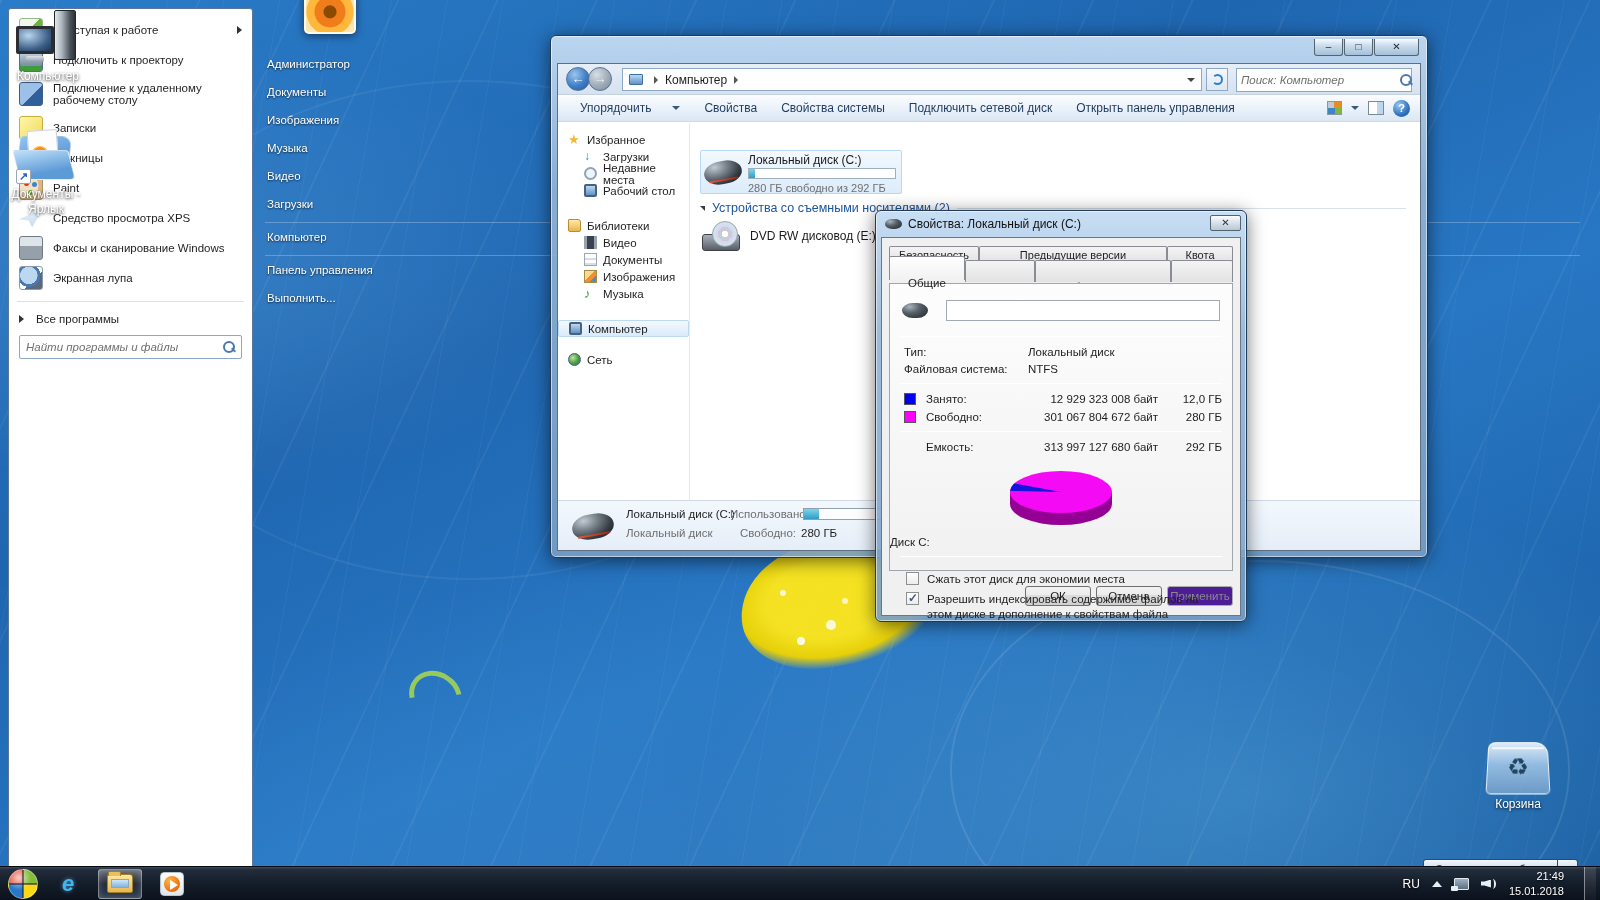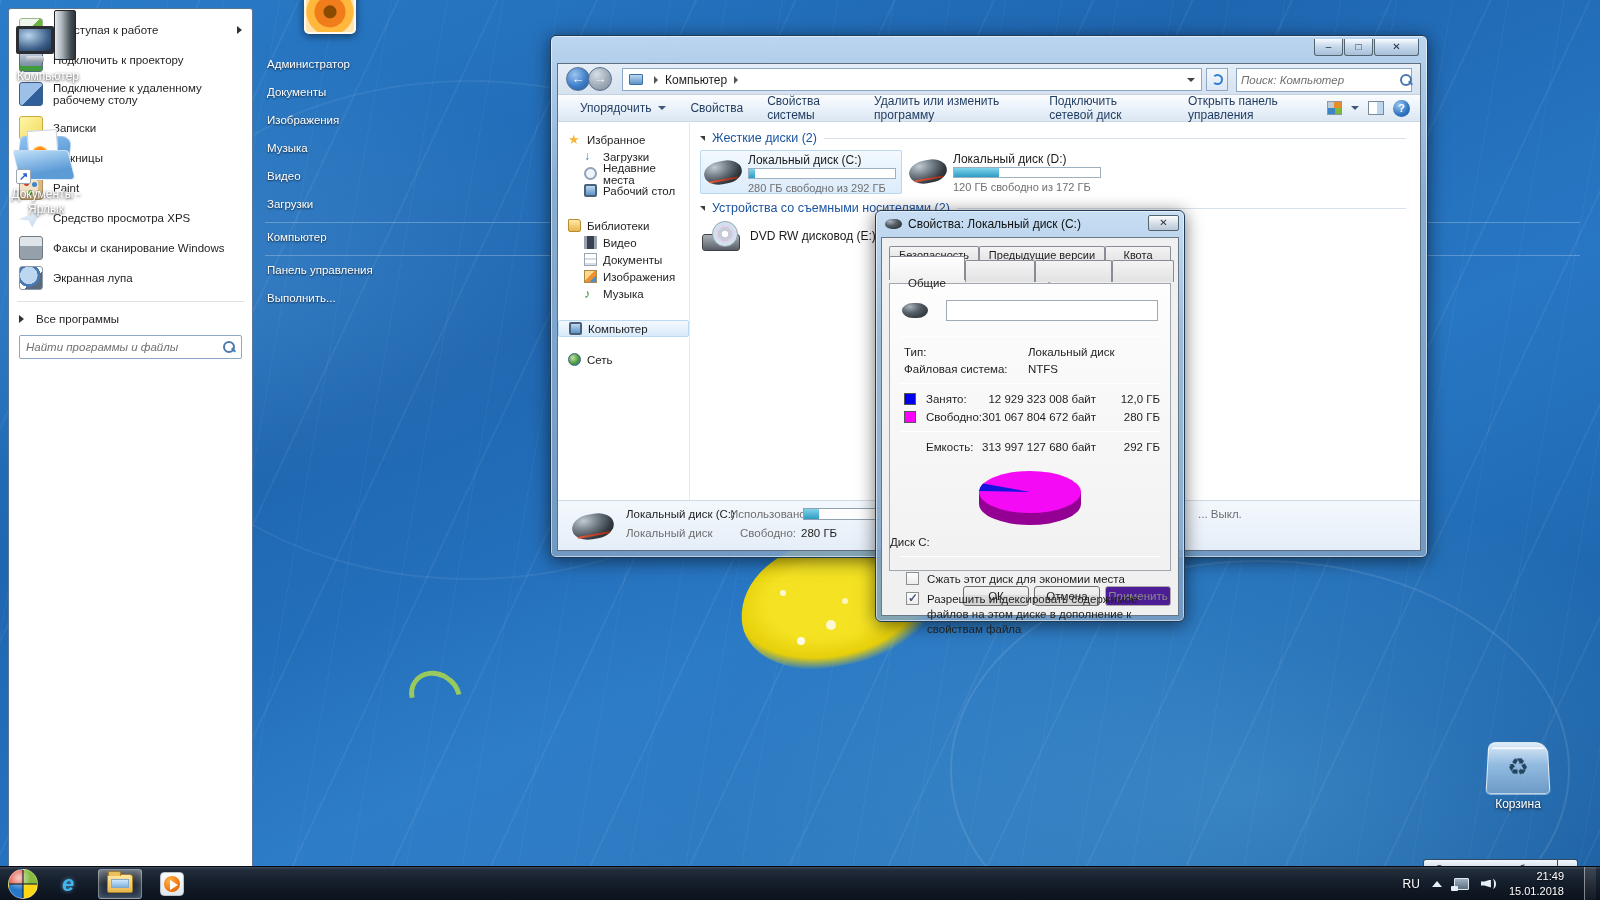--- a/index.html
+++ b/index.html
@@ -72,21 +72,21 @@
   .addr-drop { margin-left:auto; margin-right:6px; width:0; height:0; border-top:4px solid #444; border-left:4px solid transparent; border-right:4px solid transparent; }
   .refresh-btn { position:absolute; left:648px; top:4px; width:22px; height:23px; border:1px solid #8ca8c6; background:linear-gradient(#f4f8fc,#dde8f3); text-align:center; }
   .refresh-glyph { display:inline-block; margin-top:5px; width:11px; height:11px; border:2px solid #2d7fd3; border-radius:50%; border-left-color:transparent; }
   .searchbox { position:absolute; right:8px; top:4px; width:176px; height:24px; background:#fff; border:1px solid #8ca8c6; display:flex; align-items:center; }
   .searchbox input { flex:1; border:none; outline:none; font-size:11.5px; padding:0 4px; background:transparent; color:#333; }
   .searchbox input::placeholder { color:#707070; font-style:italic; }
   .mag-icon { position:relative; width:14px; height:14px; margin-right:5px; }
   .mag-icon::before { content:""; position:absolute; left:1px; top:1px; width:8px; height:8px; border:2px solid #4a78b0; border-radius:50%; }
   .mag-icon::after { content:""; position:absolute; left:9px; top:9px; width:5px; height:2px; background:#4a78b0; transform:rotate(45deg); }
   .toolbar { position:relative; height:27px; background:linear-gradient(#fbfdfe,#e9f1f9 55%,#dbe7f2); border-bottom:1px solid #ccd9e6; display:flex; align-items:center; padding:0 10px; }
-  .tbtn { display:flex; align-items:center; gap:7px; font-size:12px; color:#1e3a5f; padding:4px 12px; }
+  .tbtn { display:flex; align-items:center; gap:21px; font-size:12px; color:#1e3a5f; padding:4px 12px; }
   .tri-down { width:0; height:0; border-top:4px solid #3a5films; border-top:4px solid #3a5a7c; border-left:4px solid transparent; border-right:4px solid transparent; }
   .tb-right { margin-left:auto; display:flex; align-items:center; gap:9px; }
   .views-icon { width:15px; height:14px; background:conic-gradient(#e88c2a 0 25%, #7fb63c 0 50%, #3c86c8 0 75%, #c2cbd4 0); border:1px solid #8a98a6; }
   .preview-icon { width:16px; height:14px; border:1px solid #7a8a9a; background:linear-gradient(90deg,#fff 0 55%, #bcd6ee 55%); }
   .help-icon { width:17px; height:17px; border-radius:50%; background:radial-gradient(circle at 35% 30%, #9cc8f0, #2f73c0 60%, #1d4f8c); color:#fff; font-size:11px; font-weight:bold; text-align:center; line-height:17px; }
 
   .main { position:absolute; top:59px; left:0; right:0; bottom:50px; display:flex; background:#fff; }
   .sidebar { width:132px; border-right:1px solid #e4eaf1; padding-top:8px; font-size:11.5px; color:#1e1e1e; }
   .sb-item { display:flex; align-items:center; gap:6px; height:17px; padding-left:10px; }
   .sb-item.lvl2 { padding-left:26px; }
@@ -123,21 +123,21 @@
   .dvd-icon::after { content:""; position:absolute; right:2px; top:0; width:24px; height:24px; border-radius:50%;
     background:radial-gradient(circle, #fff 0 3px, #c7cdd8 3px 7px, #e3d2ee 7px 9px, #cfe3ef 9px); border:1px solid #9aa2ac; }
   .statusbar { position:absolute; left:0; right:0; bottom:0; height:50px; background:linear-gradient(#f3f8fd,#e5eef8); border-top:1px solid #cfdae6; }
   .statusbar .hdd-icon { position:absolute; left:14px; top:13px; width:42px; height:25px; }
   .st { position:absolute; font-size:11.5px; color:#1e1e1e; }
   .st.gray { color:#6f6f6f; }
   .meter { position:absolute; left:245px; top:7px; width:366px; height:12px; border:1px solid #8fa0ae; background:#fdfdfd; }
   .meter .fill { height:100%; width:4%; background:linear-gradient(#7fd4ea,#2f9cc4); }
 
   
-  #dialog { left:875px; top:210px; width:310px; height:412px; z-index:20; }
+  #dialog { left:875px; top:210px; width:372px; height:412px; z-index:20; }
   #dialog .dtitle { position:absolute; top:0; left:0; right:0; height:26px; display:flex; align-items:center; gap:6px; padding-left:9px; font-size:12px; color:#111; }
   .disk-mini { width:17px; height:10px; border-radius:50%/60%; background:radial-gradient(ellipse at 30% 25%, #aab3bb 0%, #555f67 40%, #1c2125 100%); }
   #dialog .dclose { position:absolute; top:4px; right:5px; width:31px; height:16px; border:1px solid #51646f; border-radius:2px;
     background:linear-gradient(#fdfdfd,#d7e0ea 50%,#b9c7d6); color:#333; font-size:10px; line-height:14px; text-align:center; }
   .dlg-body { position:absolute; top:26px; left:5px; right:5px; bottom:5px; background:#f0f0f0; border:1px solid #697887; }
   .tabrow { position:absolute; left:7px; right:7px; display:flex; }
   .tab { border:1px solid #898c95; border-bottom:none; border-radius:2px 2px 0 0; background:linear-gradient(#f4f4f4,#e2e2e2);
     font-size:11px; color:#1e1e1e; text-align:center; padding:2px 0 1px; }
   .tabs-back { top:8px; } .tabs-back .tab { height:17px; }
   .tabs-front { top:22px; } .tabs-front .tab { height:20px; padding-top:20px; }
@@ -302,23 +302,20 @@
           <span>Упорядочить</span>
           <span class="tri-down"></span>
         </div>
       <div class="tbtn">
           <span>Свойства</span>
         </div>
       <div class="tbtn">
           <span>Свойства системы</span>
         </div>
       <div class="tbtn">
-          <span>Удалить или изменить программу</span>
-        </div>
-      <div class="tbtn">
           <span>Подключить сетевой диск</span>
         </div>
       <div class="tbtn">
           <span>Открыть панель управления</span>
         </div>
       <div class="tb-right">
         <span class="views-icon"></span>
         <span class="tri-down"></span>
         <span class="preview-icon"></span>
         <span class="help-icon">?</span>
@@ -370,40 +367,27 @@
             <span>Компьютер</span>
           </div>
         <div class="gap14"></div>
         <div class="sb-item">
             <span class="sbi ic-globe"></span>
             <span>Сеть</span>
           </div>
       </div>
 
       <div class="content">
-        <div class="grp-hdr" style="top:8px;">
-          <span class="grp-tri"></span>
-          <span>Жесткие диски (2)</span>
-          <span class="grp-line"></span>
-        </div>
         <div class="tile sel" style="left:10px; top:27px;">
           <div class="ticon hdd-icon"></div>
           <div class="tname">Локальный диск (C:)</div>
           <div class="tbar">
               <div class="tfill" style="width:6px;"></div>
             </div>
           <div class="tinfo">280 ГБ свободно из 292 ГБ</div>
-        </div>
-        <div class="tile" style="left:216px; top:27px;">
-          <div class="ticon hdd-icon"></div>
-          <div class="tname">Локальный диск (D:)</div>
-          <div class="tbar">
-              <div class="tfill" style="width:45px;"></div>
-            </div>
-          <div class="tinfo">120 ГБ свободно из 172 ГБ</div>
         </div>
         <div class="grp-hdr" style="top:78px;">
           <span class="grp-tri"></span>
           <span>Устройства со съемными носителями (2)</span>
           <span class="grp-line"></span>
         </div>
         <div class="dvd-row" style="left:12px; top:98px;">
           <div class="dvd-icon"></div>
           <span>DVD RW дисковод (E:)</span>
         </div>

